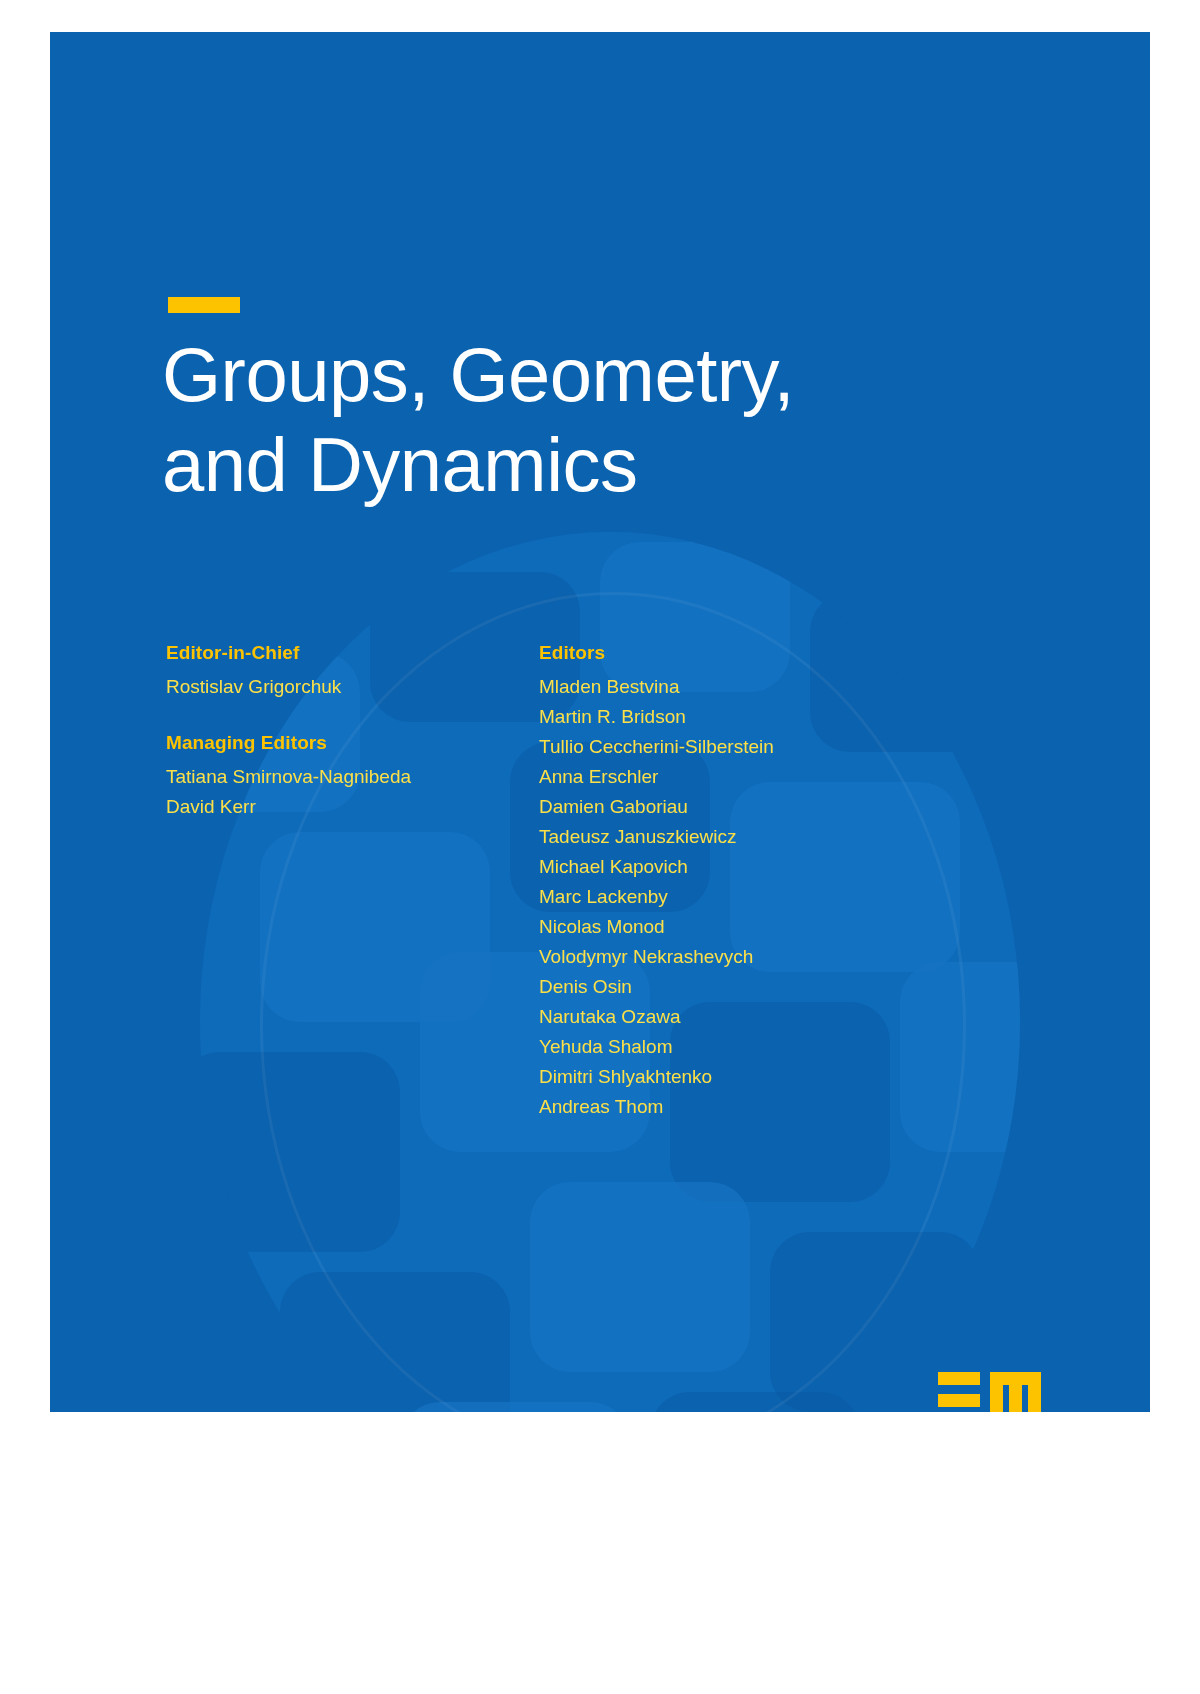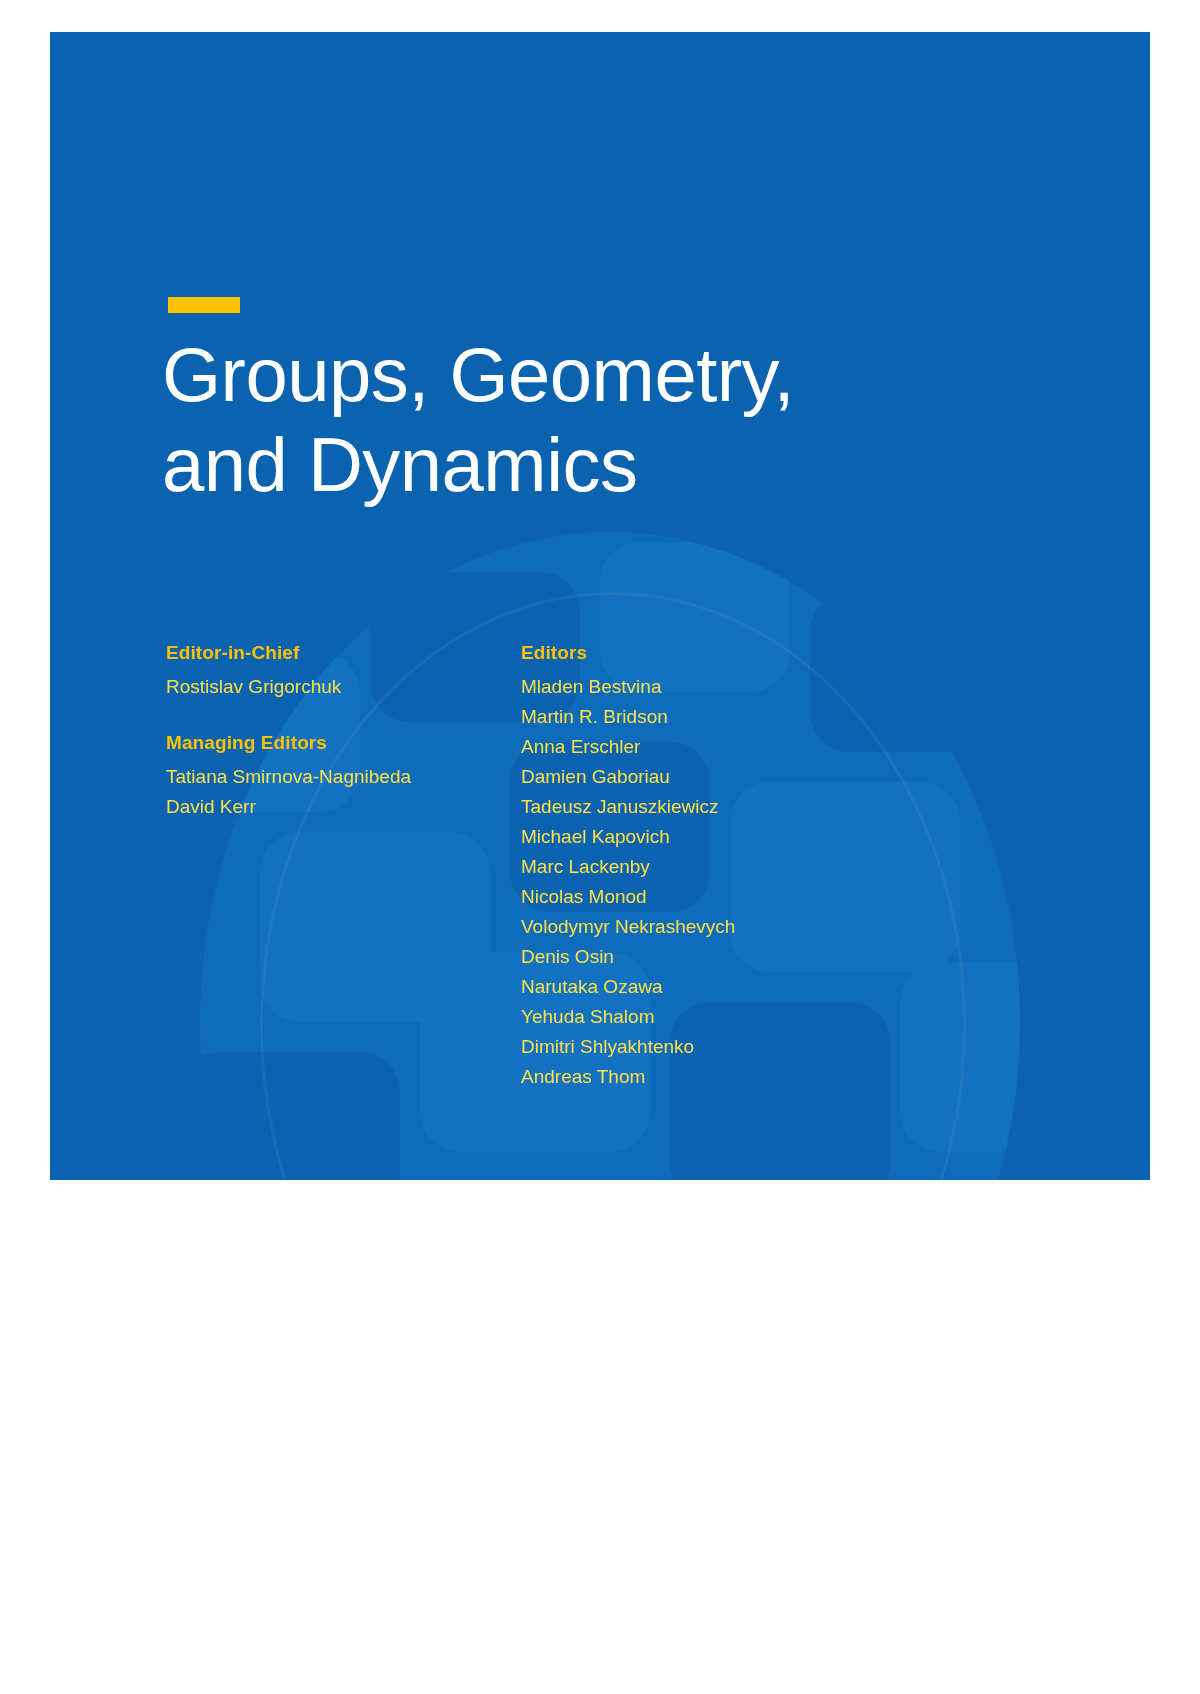--- a/index.html
+++ b/index.html
@@ -19,21 +19,21 @@
     width: 1200px;
     height: 1694px;
     background: #ffffff;
   }
 
   .cover {
     position: absolute;
     left: 50px;
     top: 32px;
     width: 1100px;
-    height: 1148px;
+    height: 1380px;
     background: #0b63b0;
     overflow: hidden;
   }
 
   
   .sphere {
     position: absolute;
     left: 150px;
     top: 500px;
     width: 820px;
@@ -93,21 +93,21 @@
     font-weight: 400;
     letter-spacing: -0.5px;
   }
 
   .cols {
     position: absolute;
     left: 116px;
     top: 610px;
     width: 880px;
     display: flex;
-    gap: 0;
+    gap: 18px;
   }
   .col-left { width: 355px; }
   .col-right { width: 500px; }
 
   .heading {
     color: #fdc300;
     font-size: 19px;
     font-weight: bold;
     margin: 0 0 8px 0;
     letter-spacing: 0.1px;
@@ -201,20 +201,21 @@
 
         <div class="heading">Managing Editors</div>
         <div class="name">Tatiana Smirnova-Nagnibeda</div>
         <div class="name">David Kerr</div>
       </div>
 
       <div class="col-right">
         <div class="heading">Editors</div>
         <div class="name">Mladen Bestvina</div>
         <div class="name">Martin R. Bridson</div>
+        <div class="name">Tullio Ceccherini-Silberstein</div>
         <div class="name">Anna Erschler</div>
         <div class="name">Damien Gaboriau</div>
         <div class="name">Tadeusz Januszkiewicz</div>
         <div class="name">Michael Kapovich</div>
         <div class="name">Marc Lackenby</div>
         <div class="name">Nicolas Monod</div>
         <div class="name">Volodymyr Nekrashevych</div>
         <div class="name">Denis Osin</div>
         <div class="name">Narutaka Ozawa</div>
         <div class="name">Yehuda Shalom</div>

